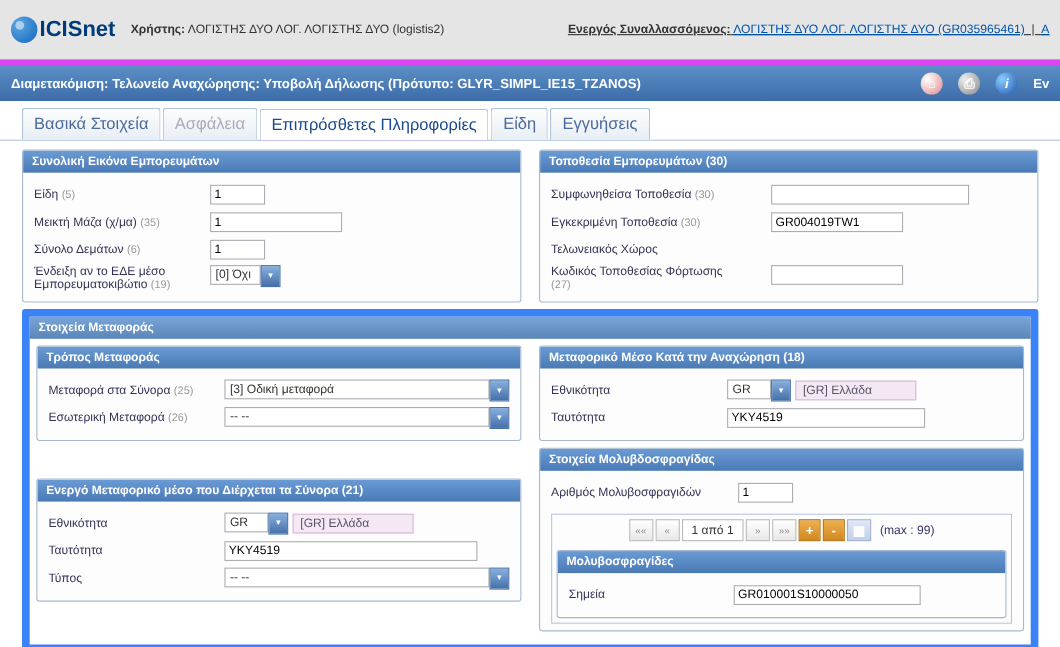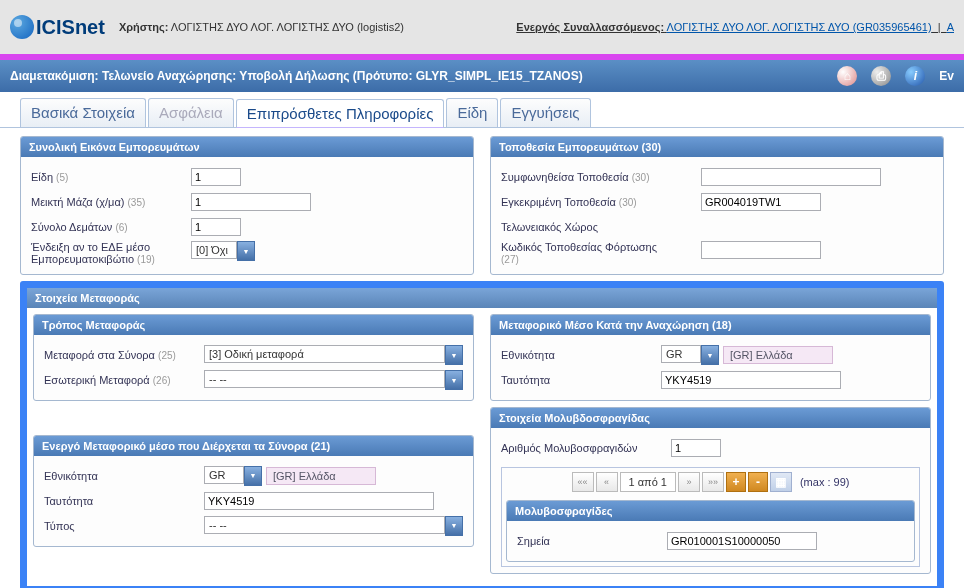--- a/index.html
+++ b/index.html
@@ -261,21 +261,21 @@
                   <span class="pager-sq sq-del">-</span>
                   <span class="pager-sq sq-grid">▦</span>
                   <span class="pager-max">(max : 99)</span>
                 </div>
 
                 <div class="panel" style="margin:4px;">
                   <div class="panel-header">Μολυβοσφραγίδες</div>
                   <div class="panel-body">
                     <div class="form-row">
                       <div class="form-label" style="width:150px;"><span>Σημεία</span></div>
-                      <input class="form-input" style="width: 150px;" value="GR010001S10000050">
+                      <input class="form-input" style="width: 170px;" value="GR010001S10000050">
                     </div>
                   </div>
                 </div>
               </div>
 
             </div>
           </div>
         </div>
       </div>
 

